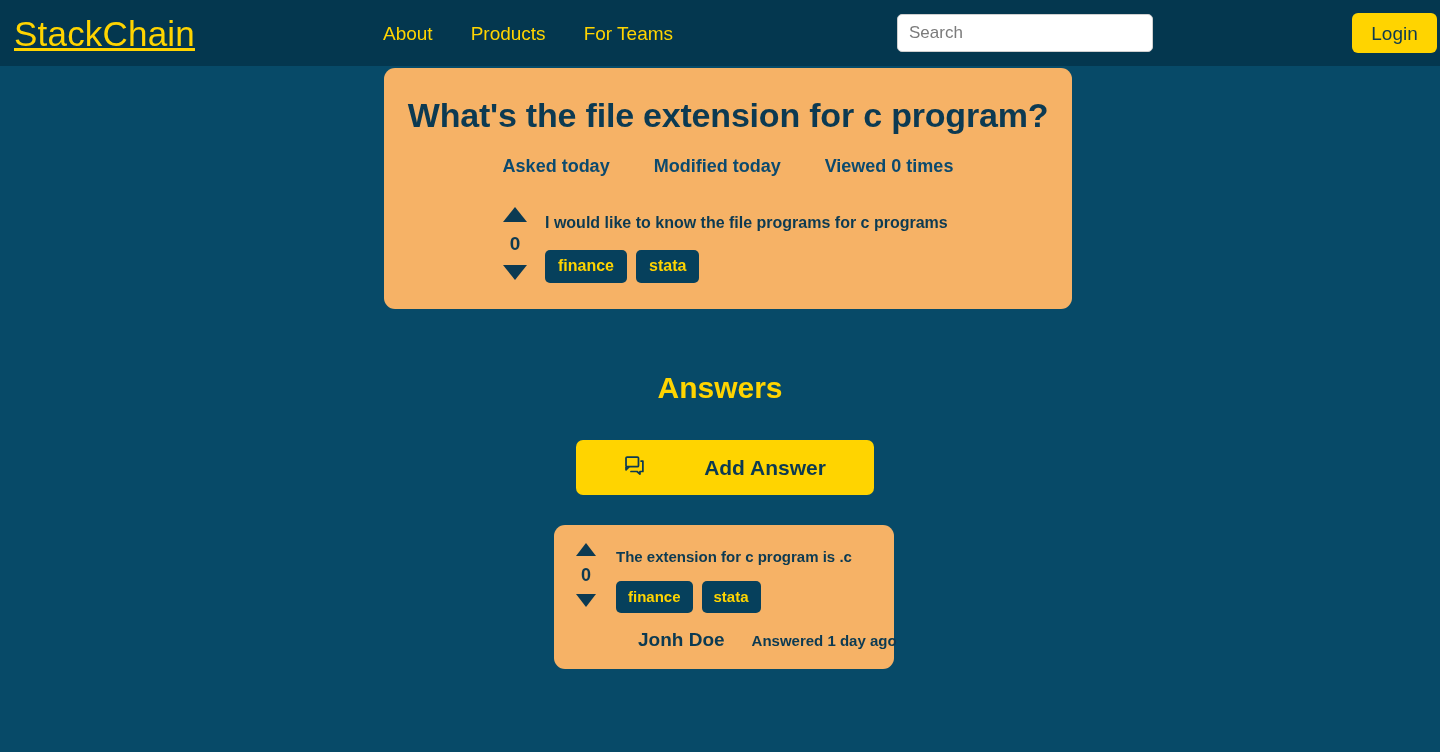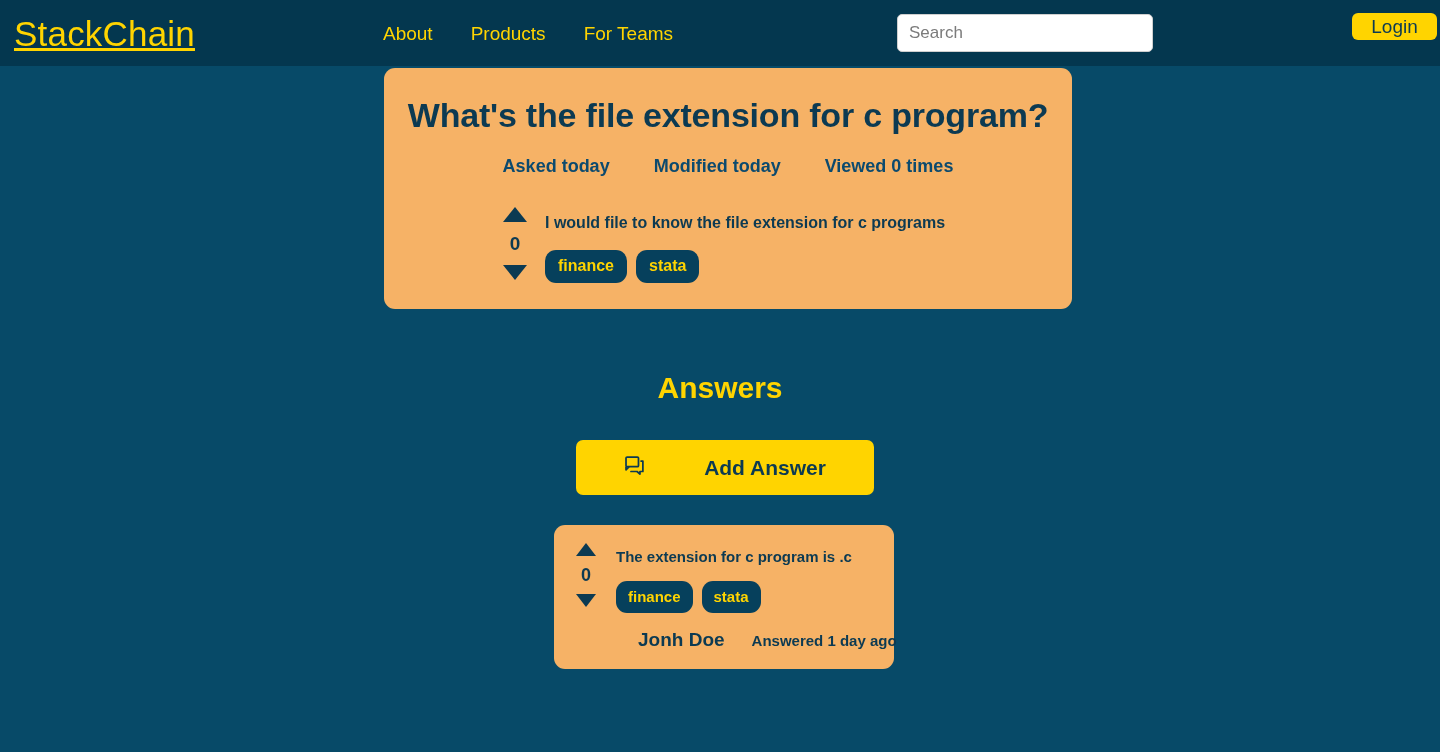--- a/index.html
+++ b/index.html
@@ -68,21 +68,21 @@
     padding: 0 11px;
     outline: none;
   }
   .search-input::placeholder { color: #7b7b7b; }
 
   .login-btn {
     position: absolute;
     right: 3px;
     top: 13px;
     width: 85px;
-    height: 27px;
+    height: 40px;
     background: #FFD400;
     color: #0C3A52;
     border: none;
     border-radius: 6px;
     font-family: "Liberation Sans", sans-serif;
     font-size: 19px;
     font-weight: 400;
     cursor: pointer;
     line-height: 1;
   }
@@ -169,21 +169,21 @@
     display: flex;
     gap: 9px;
     margin-top: 18px;
   }
   .tag {
     background: #06405C;
     color: #FFD400;
     font-size: 16px;
     font-weight: 700;
     padding: 8px 13px 9px 13px;
-    border-radius: 11px;
+    border-radius: 5px;
     line-height: 1;
     cursor: pointer;
     white-space: nowrap;
   }
 
   
   .answers-heading {
     position: absolute;
     left: 0; right: 0;
     top: 373px;
@@ -290,21 +290,21 @@
   </div>
 
   <div class="post-body">
     <div class="vote-col">
       <div class="vote-arrow vote-up"></div>
       <div class="vote-count">0</div>
       <div class="vote-arrow vote-down"></div>
     </div>
 
     <div class="post-main">
-      <p class="post-text">I would file to know the file extension for c programs</p>
+      <p class="post-text">I would like to know the file programs for c programs</p>
       <div class="tag-row">
         <span class="tag">finance</span>
         <span class="tag">stata</span>
       </div>
     </div>
   </div>
 </section>
 
 <h2 class="answers-heading">Answers</h2>
 

